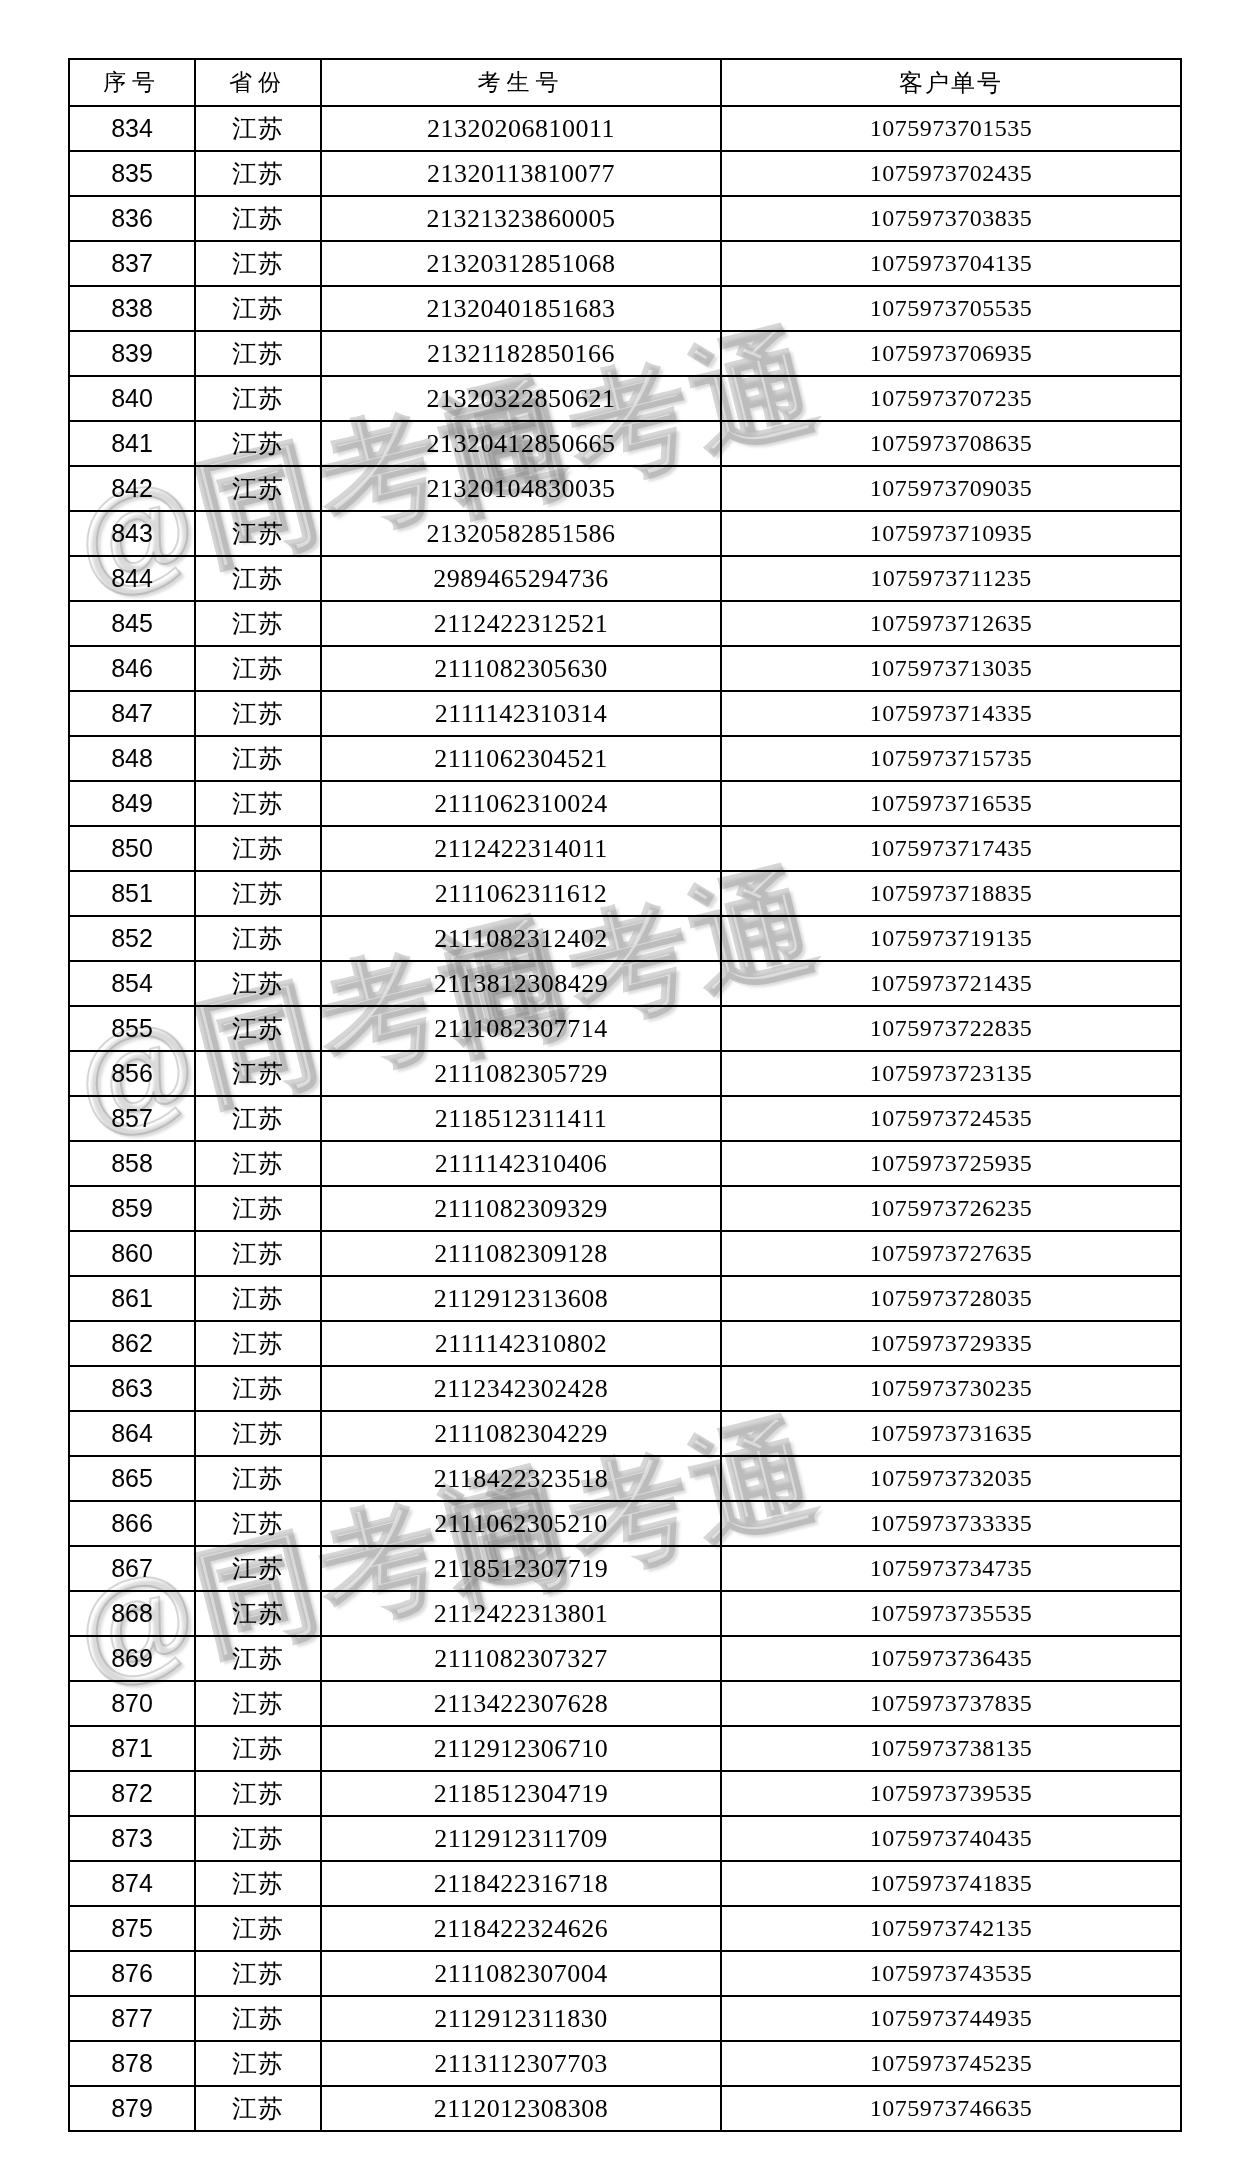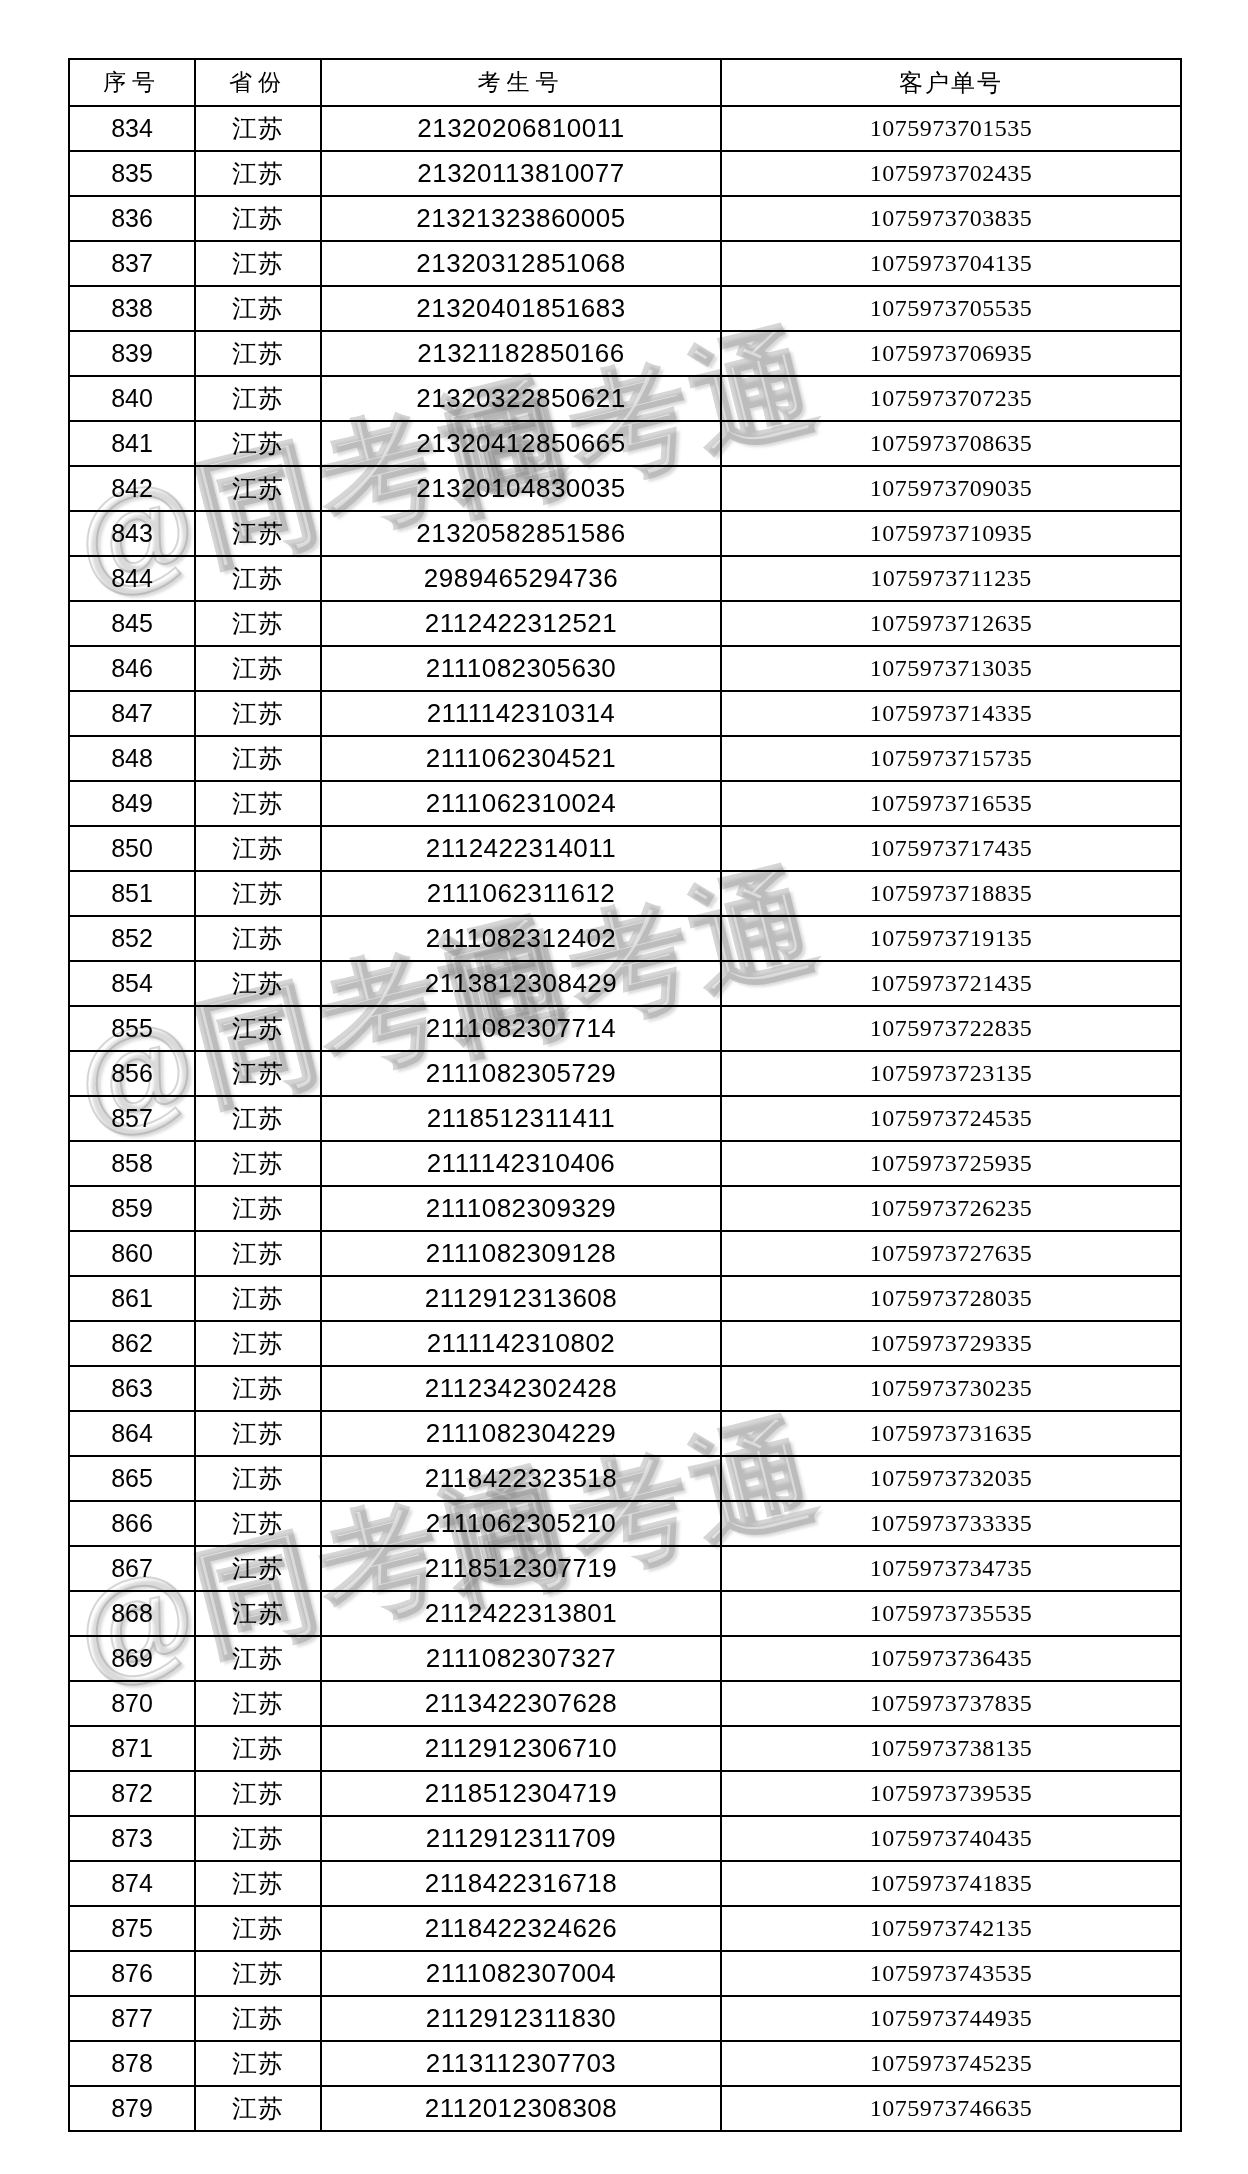--- a/index.html
+++ b/index.html
@@ -87,21 +87,21 @@
     font-size: 25px;
     color: #000;
   }
   .cell-prov {
     font-family: "DejaVu Serif", "Liberation Serif", serif;
     font-size: 25px;
     letter-spacing: 1px;
     color: #000;
   }
   .cell-exam {
-    font-family: Liberation Sans, sans-serif;
+    font-family: Liberation Serif, serif;
     font-size: 26px;
     letter-spacing: 0.5px;
     color: #000;
   }
   .cell-order {
     font-family: "Liberation Serif", "DejaVu Serif", serif;
     font-size: 24px;
     letter-spacing: 0.5px;
     color: #000;
     margin-top: 34px;

